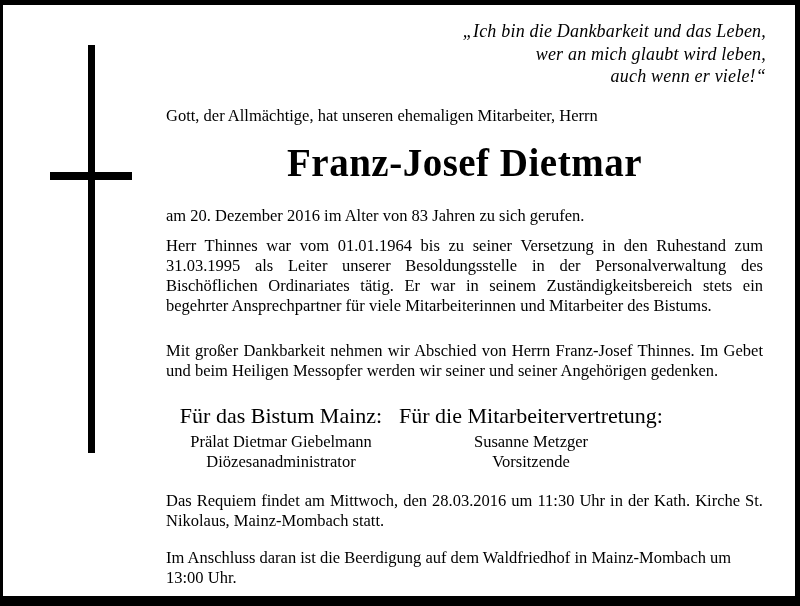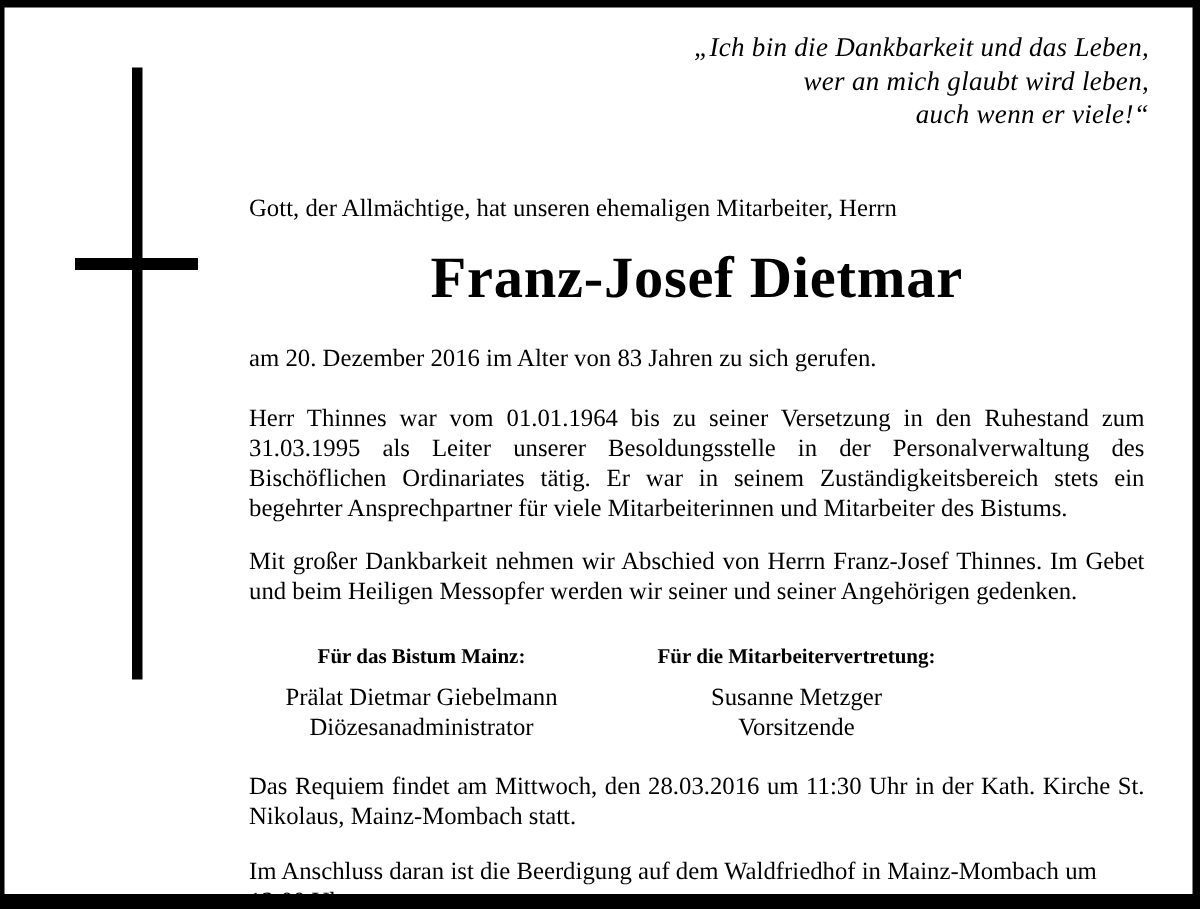--- a/index.html
+++ b/index.html
@@ -39,51 +39,50 @@
     text-align: right;
     font-style: italic;
     font-size: 18px;
     line-height: 22.5px;
     letter-spacing: 0.2px;
   }
 
   .content-col {
     left: 163px;
     width: 597px;
-    margin-top: 23px;
   }
   .body-text {
     font-size: 16.5px;
     line-height: 20px;
   }
   .justified { text-align: justify; }
 
   .intro   { top: 101px; }
   .title   {
     top: 136px;
     text-align: center;
     font-size: 39px;
     line-height: 44px;
     font-weight: bold;
     letter-spacing: 0.5px;
   }
   .death   { top: 201px; }
-  .career  { top: 241px; }
+  .career  { top: 231px; }
   .farewell{ top: 336px; }
 
   .sigs {
     top: 401px;
     display: flex;
   }
   .sig-col { text-align: center; }
   .sig-col-left  { width: 230px; }
   .sig-col-right { width: 270px; }
   .sig-heading {
-    font-weight: bold;
-    font-size: 14px;
+    font-weight: normal;
+    font-size: 22px;
     line-height: 20px;
     margin-bottom: 6px;
   }
   .sig-line { font-size: 16.5px; line-height: 20px; }
 
   .requiem { top: 486px; }
   .burial  { top: 543px; }
 </style>
 </head>
 <body>

